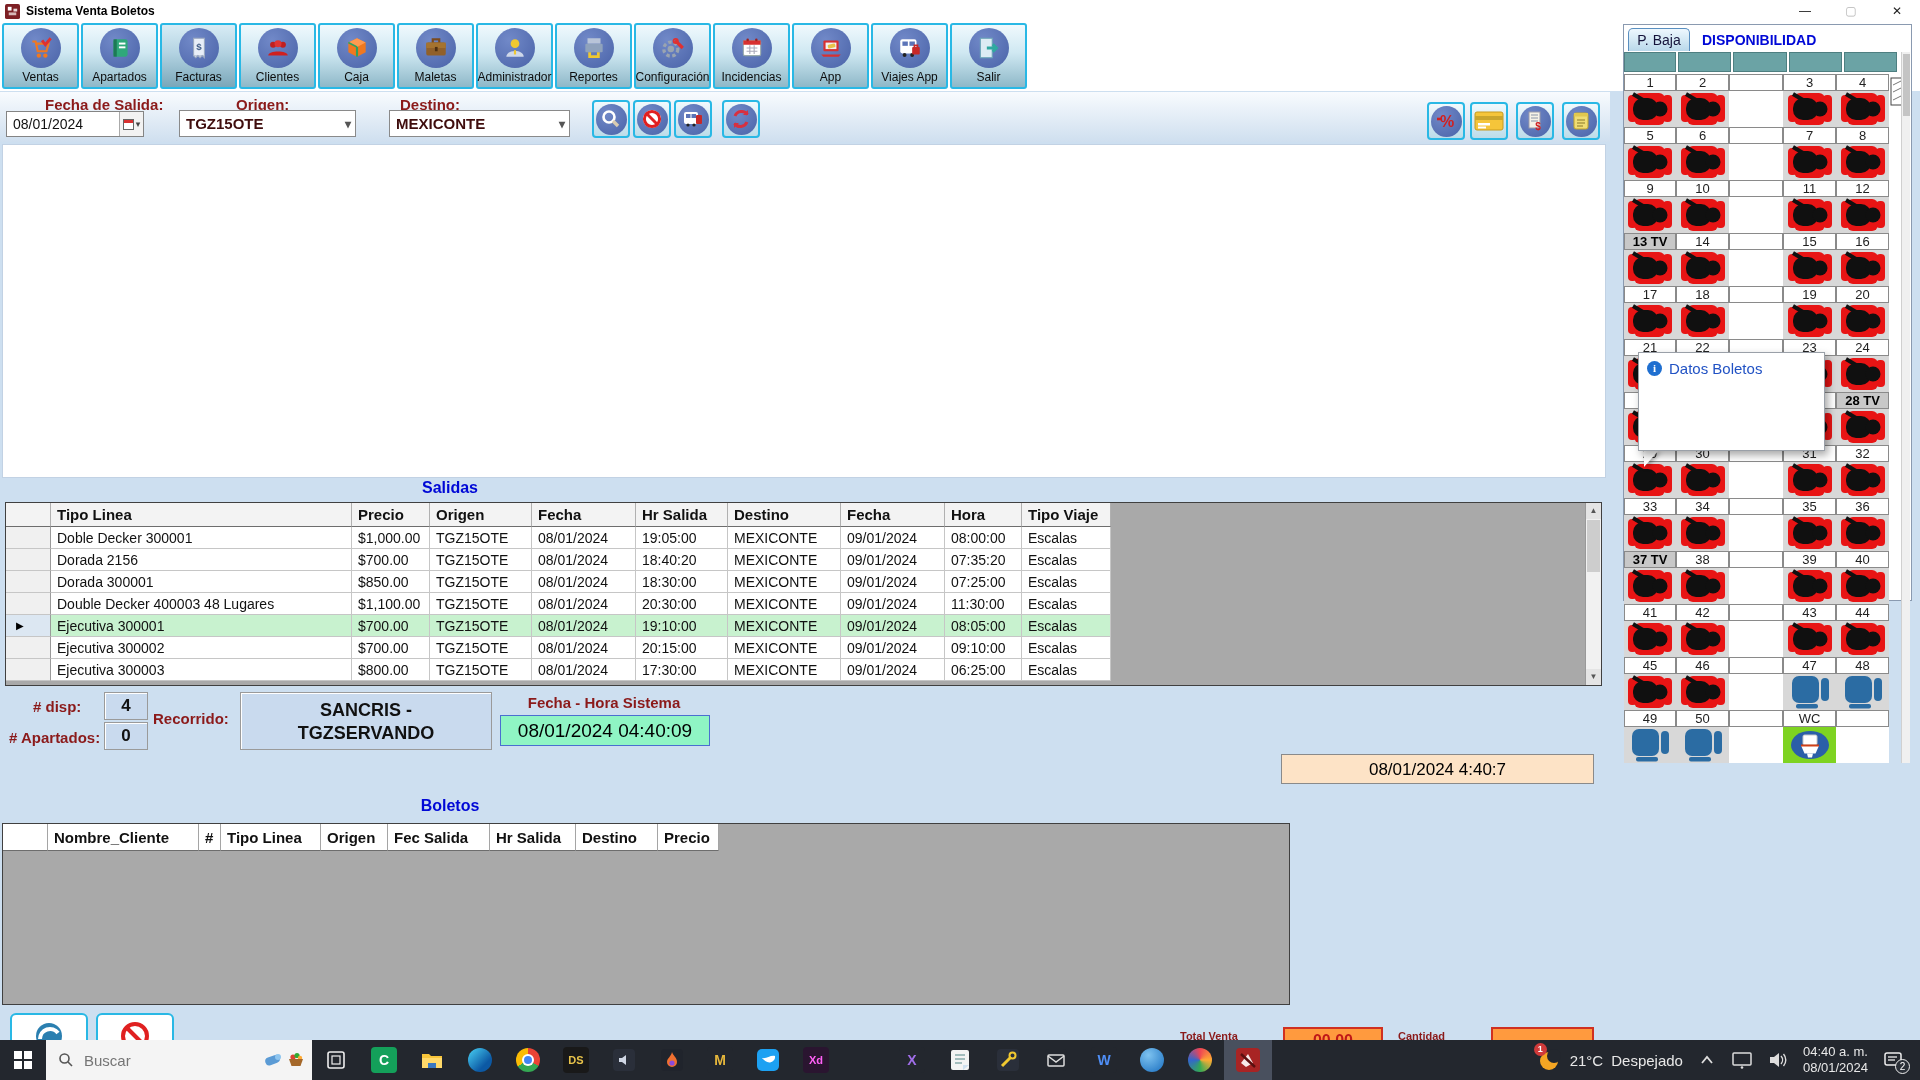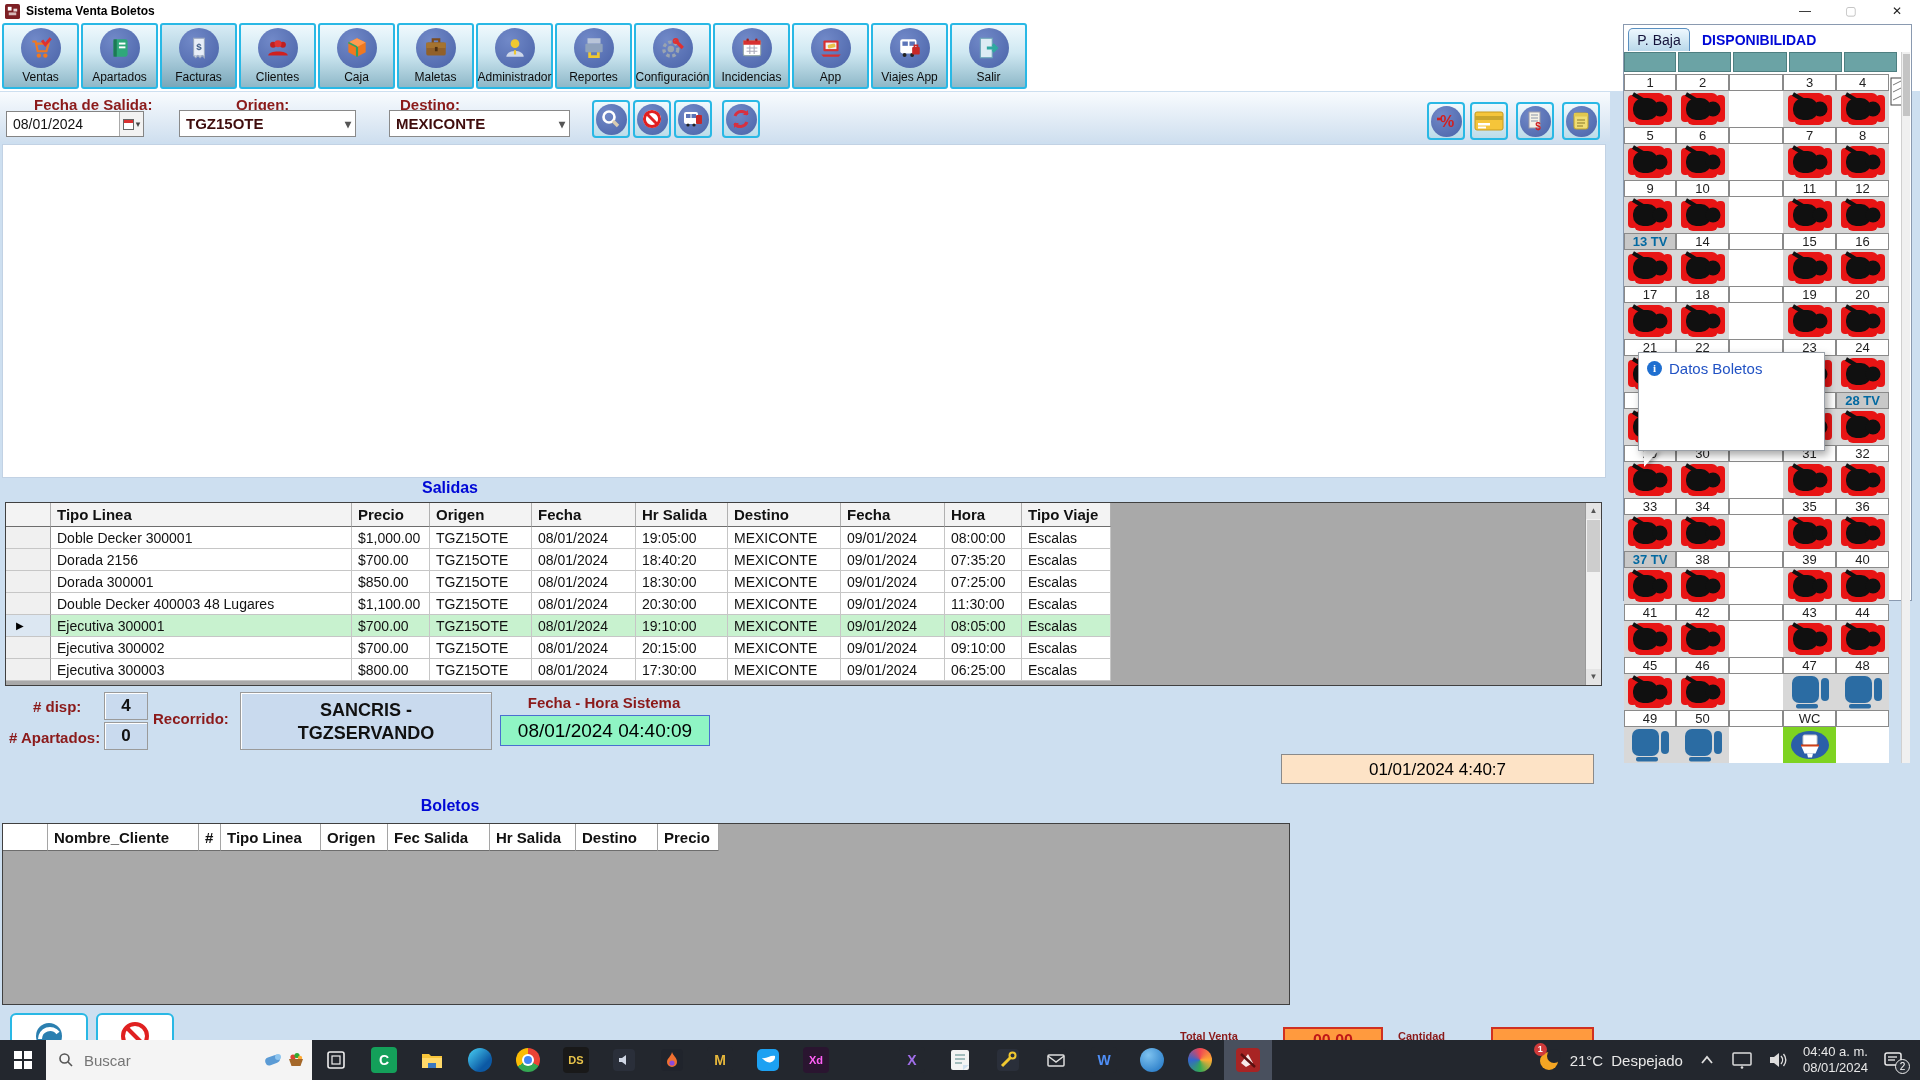--- a/index.html
+++ b/index.html
@@ -61,21 +61,21 @@
 .obox{position:absolute;top:1027px;height:28px;background:#ff9a3e;border:2px solid #d03020;text-align:center;font-size:16px;font-weight:700;color:#c01818;padding-top:3px}
 
 .panel{position:absolute;left:1623px;top:24px;width:289px;height:577px;background:#fff;border:1px solid #8a9ab0;z-index:6}
 .ptab{position:absolute;left:4px;top:3px;width:62px;height:23px;background:linear-gradient(#eef8fe,#b9d8ea);border:1px solid #5a8fc0;border-bottom:none;border-radius:5px 5px 0 0;font-size:14px;text-align:center;padding-top:3px;color:#15133a;cursor:pointer}
 .phead{position:absolute;left:78px;top:7px;font-size:14px;font-weight:700;color:#0008d6}
 .tealrow{position:absolute;left:0;top:27px;display:flex;gap:2px}
 .tealcell{height:20px;background:#6ba3a5;border:1px solid #4e7f81}
 .seatgrid{position:absolute;left:0;top:49px;width:265px}
 .srowg{display:grid;grid-template-columns:52px 53px 54px 53px 53px}
 .slab{height:17px;border:1px solid #8a8a8a;background:#fff;font-size:13px;text-align:center;color:#222;overflow:hidden;line-height:15px}
-.slab.tv{background:#c8c8c8;color:#0369a1;font-weight:700}
+.slab.tv{background:#c8c8c8;color:#000000;font-weight:700}
 .seatc{height:36px;background:#d8d8d8;display:flex;align-items:center;justify-content:center;cursor:pointer}
 .seatc.aisle,.seatc.none{background:#fff;cursor:default}
 .seatc.wc{background:#7ed321}
 .doorico{position:absolute;left:266px;top:52px}
 .pscroll{position:absolute;right:1px;top:27px;width:9px;height:711px;background:#f0f0f0;border-left:1px solid #d0d0d0}
 .pscroll .th{position:absolute;left:1px;top:2px;width:7px;height:62px;background:#c4c4c4}
 
 .tooltip{position:absolute;left:14px;top:327px;width:187px;height:99px;background:#fff;border:1px solid #9aa0a8;box-shadow:3px 4px 8px rgba(0,0,0,.35);z-index:30;padding:7px 6px 0 8px}
 .ttop{display:flex;align-items:center;gap:7px}
 .tinfo{width:15px;height:15px;border-radius:50%;background:#1f6fd0;color:#fff;font-size:11px;font-weight:700;text-align:center;line-height:15px;font-family:"Liberation Serif",serif;flex:none}
@@ -258,21 +258,21 @@
         <svg width="26" height="26" viewBox="0 0 24 24">
           <rect x="4" y="3" width="11" height="18" fill="#dcecf4" stroke="#6aa4b8"></rect>
           <path d="M10 12 h9 m-3.5 -3.5 L19 12 l-3.5 3.5" stroke="#2fa8a0" stroke-width="2.6" fill="none"></path>
         </svg>
       </div>
       <div class="tlbl">Salir</div>
     </div>
   </div>
 
 <div class="formrow">
-  <span class="flabel" style="left:34px;top:4px">Fecha de Salida:</span>
+  <span class="flabel" style="left:45px;top:4px">Fecha de Salida:</span>
   <div class="datefield">
     <span>08/01/2024</span>
     <span class="calbtn"><span class="calglyph"></span>▾</span>
   </div>
   <span class="flabel" style="left:236px;top:4px">Origen:</span>
   <div class="combo" style="left:179px;top:18px;width:177px">
       <span>TGZ15OTE</span>
     </div>
   <span class="flabel" style="left:400px;top:4px">Destino:</span>
   <div class="combo" style="left:389px;top:18px;width:181px">
@@ -470,21 +470,21 @@
 <div class="ibox" style="left:104px;top:692px;width:44px;height:28px;font-size:17px;padding-top:3px">4</div>
 <span class="flabel" style="left:9px;top:729px;position:absolute"># Apartados:</span>
 <div class="ibox" style="left:104px;top:722px;width:44px;height:28px;font-size:17px;padding-top:3px">0</div>
 <span class="flabel" style="left:153px;top:710px;position:absolute">Recorrido:</span>
 <div class="ibox" style="left:240px;top:692px;width:252px;height:58px;font-size:18px;padding-top:6px;line-height:23px">
   <div>SANCRIS -</div>
   <div>TGZSERVANDO</div>
 </div>
 <span class="flabel" style="left:517px;top:694px;position:absolute;width:174px;text-align:center">Fecha - Hora Sistema</span>
 <div class="greenbox">08/01/2024 04:40:09</div>
-<div class="orangebox">01/01/2024 4:40:7</div>
+<div class="orangebox">08/01/2024 4:40:7</div>
 
 <div class="sect" style="top:797px">Boletos</div>
 <div class="btable">
   <div class="bgrid" id="bhead">
       <div class="hc"></div>
       <div class="hc">Nombre_Cliente</div>
       <div class="hc">#</div>
       <div class="hc">Tipo Linea</div>
       <div class="hc">Origen</div>
       <div class="hc">Fec Salida</div>

